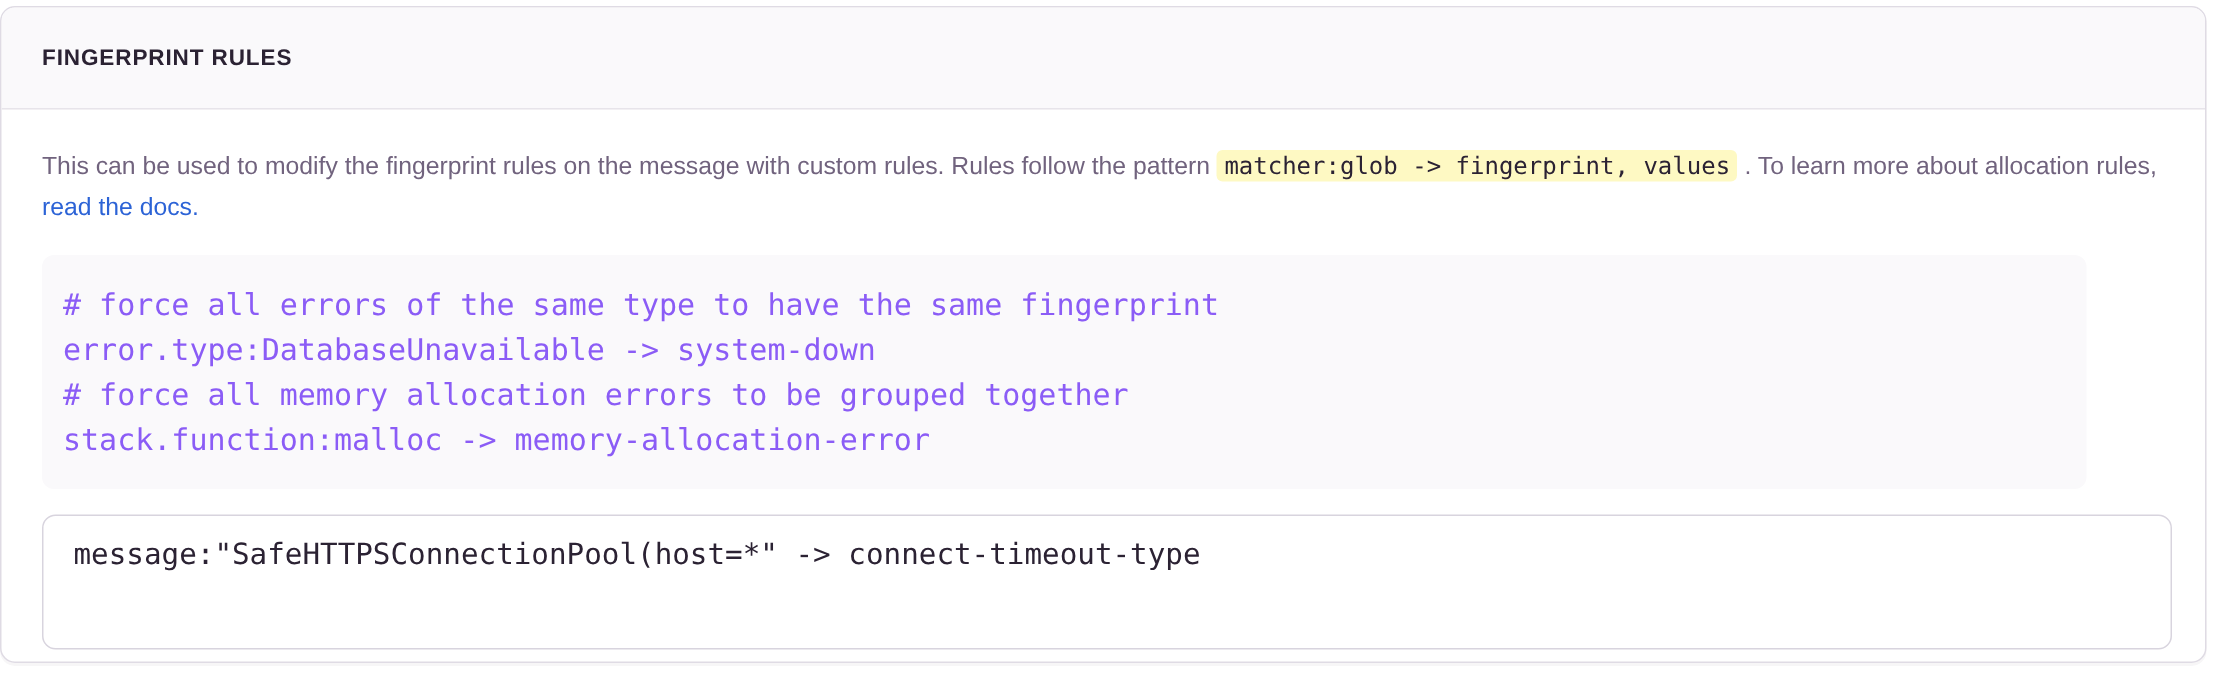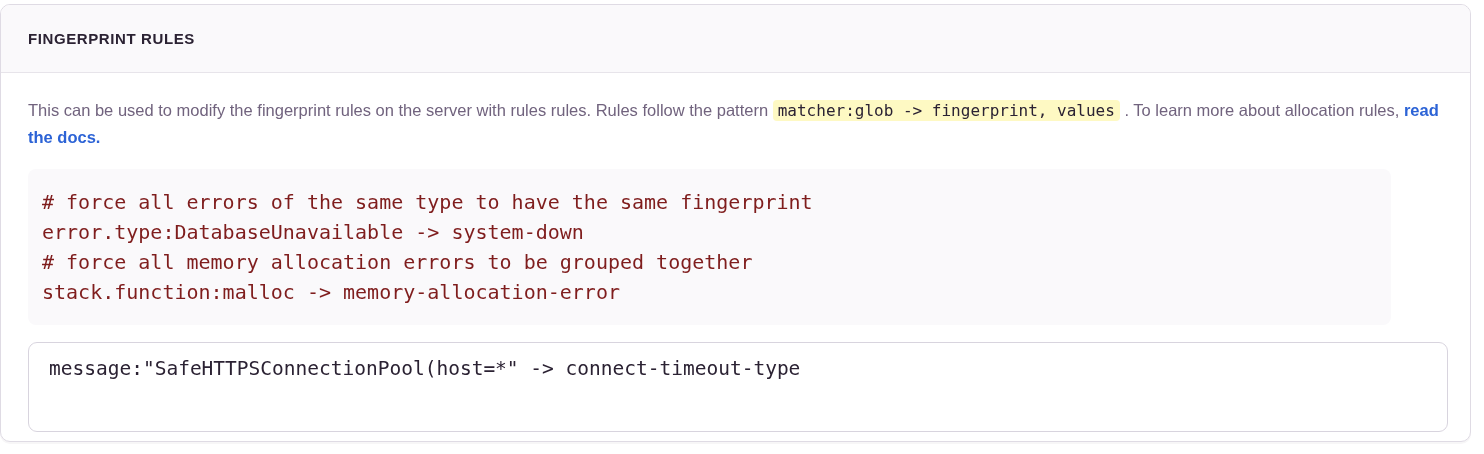--- a/index.html
+++ b/index.html
@@ -62,32 +62,31 @@
     color: #2b2233;
     background: #fef9c3;
     border-radius: 4px;
     padding: 1px 5px;
   }
 
   .docs-link {
     color: #2c63d6;
     text-decoration: none;
     cursor: pointer;
-    font-weight: bold;
   }
 
   .example-block {
     margin: 18px 57px 0 0;
     background: #faf9fb;
     border-radius: 8px;
     padding: 18px 14px;
     font-family: "DejaVu Sans Mono", monospace;
     font-size: 20px;
     line-height: 30px;
-    color: #7f1d1d;
+    color: #8b5cf6;
     white-space: pre;
     overflow: hidden;
   }
 
   .rules-textarea {
     display: block;
     margin-top: 17px;
     width: 100%;
     height: 90px;
     background: #ffffff;
@@ -109,21 +108,21 @@
 <div class="page">
   <section class="panel">
 
     <header class="panel-header">
       <h2 class="panel-title">FINGERPRINT RULES</h2>
     </header>
 
     <div class="panel-body">
 
       <p class="description">
-        <span>This can be used to modify the fingerprint rules on the server with rules rules. Rules follow the pattern</span>
+        <span>This can be used to modify the fingerprint rules on the message with custom rules. Rules follow the pattern</span>
         <code class="inline-code">matcher:glob -&gt; fingerprint, values</code>
         <span>. To learn more about allocation rules,</span>
         <a href="#" class="docs-link">read the docs.</a>
       </p>
 
       <pre class="example-block"># force all errors of the same type to have the same fingerprint
 error.type:DatabaseUnavailable -&gt; system-down
 # force all memory allocation errors to be grouped together
 stack.function:malloc -&gt; memory-allocation-error</pre>
 

